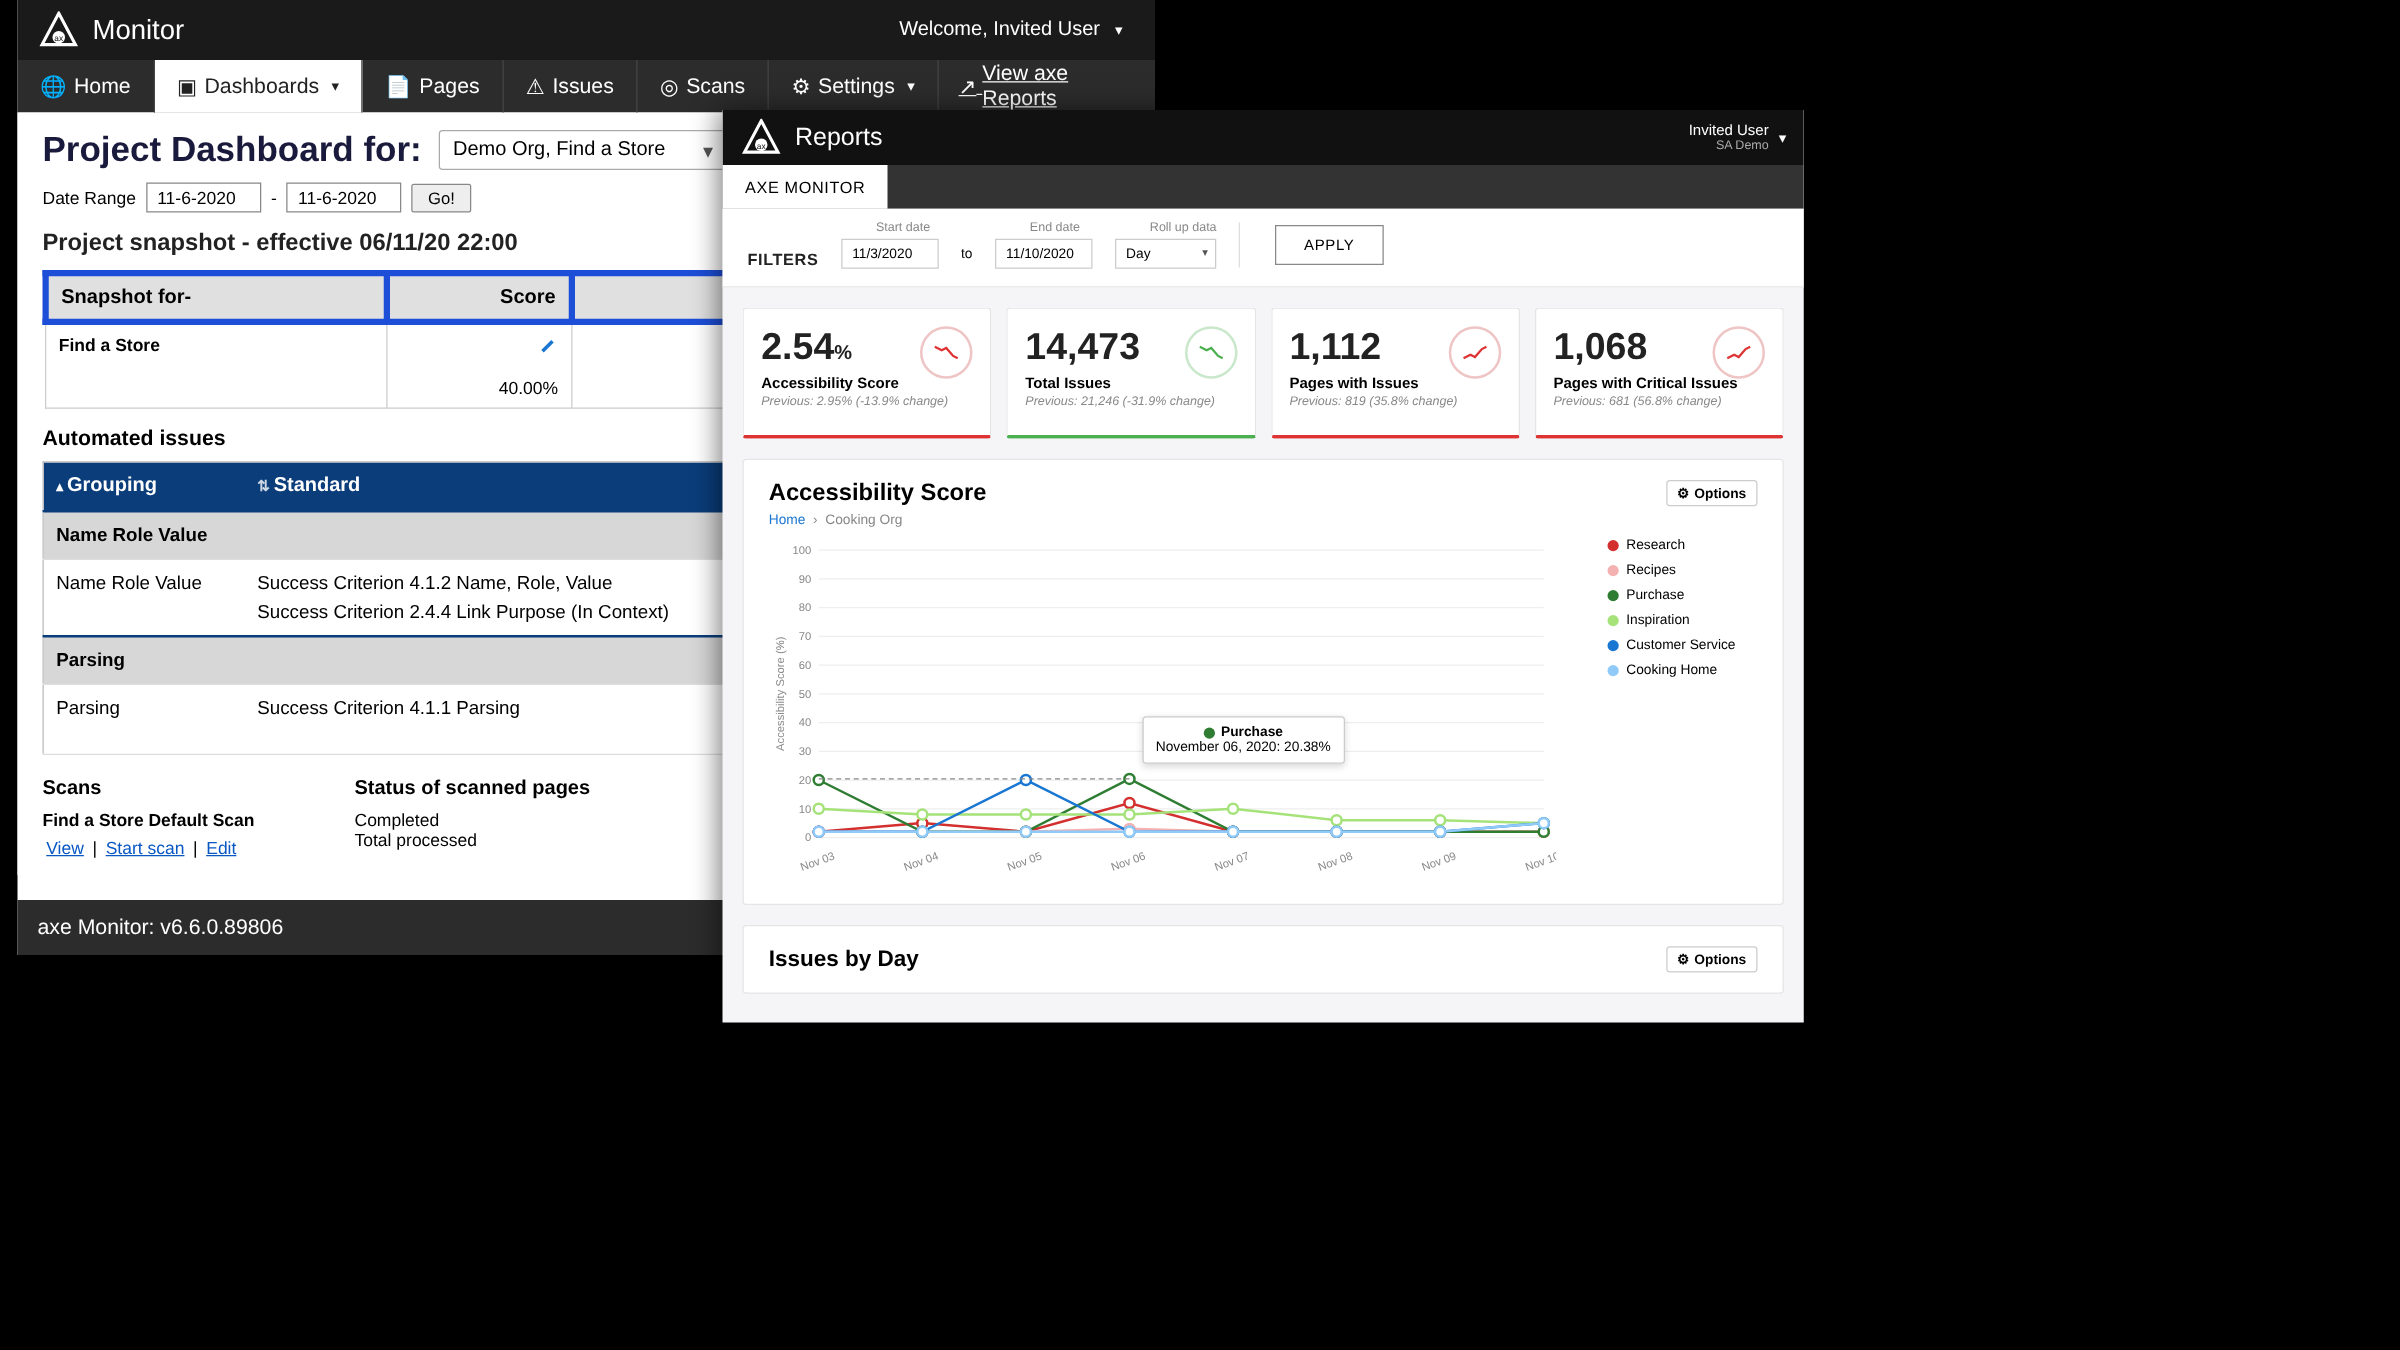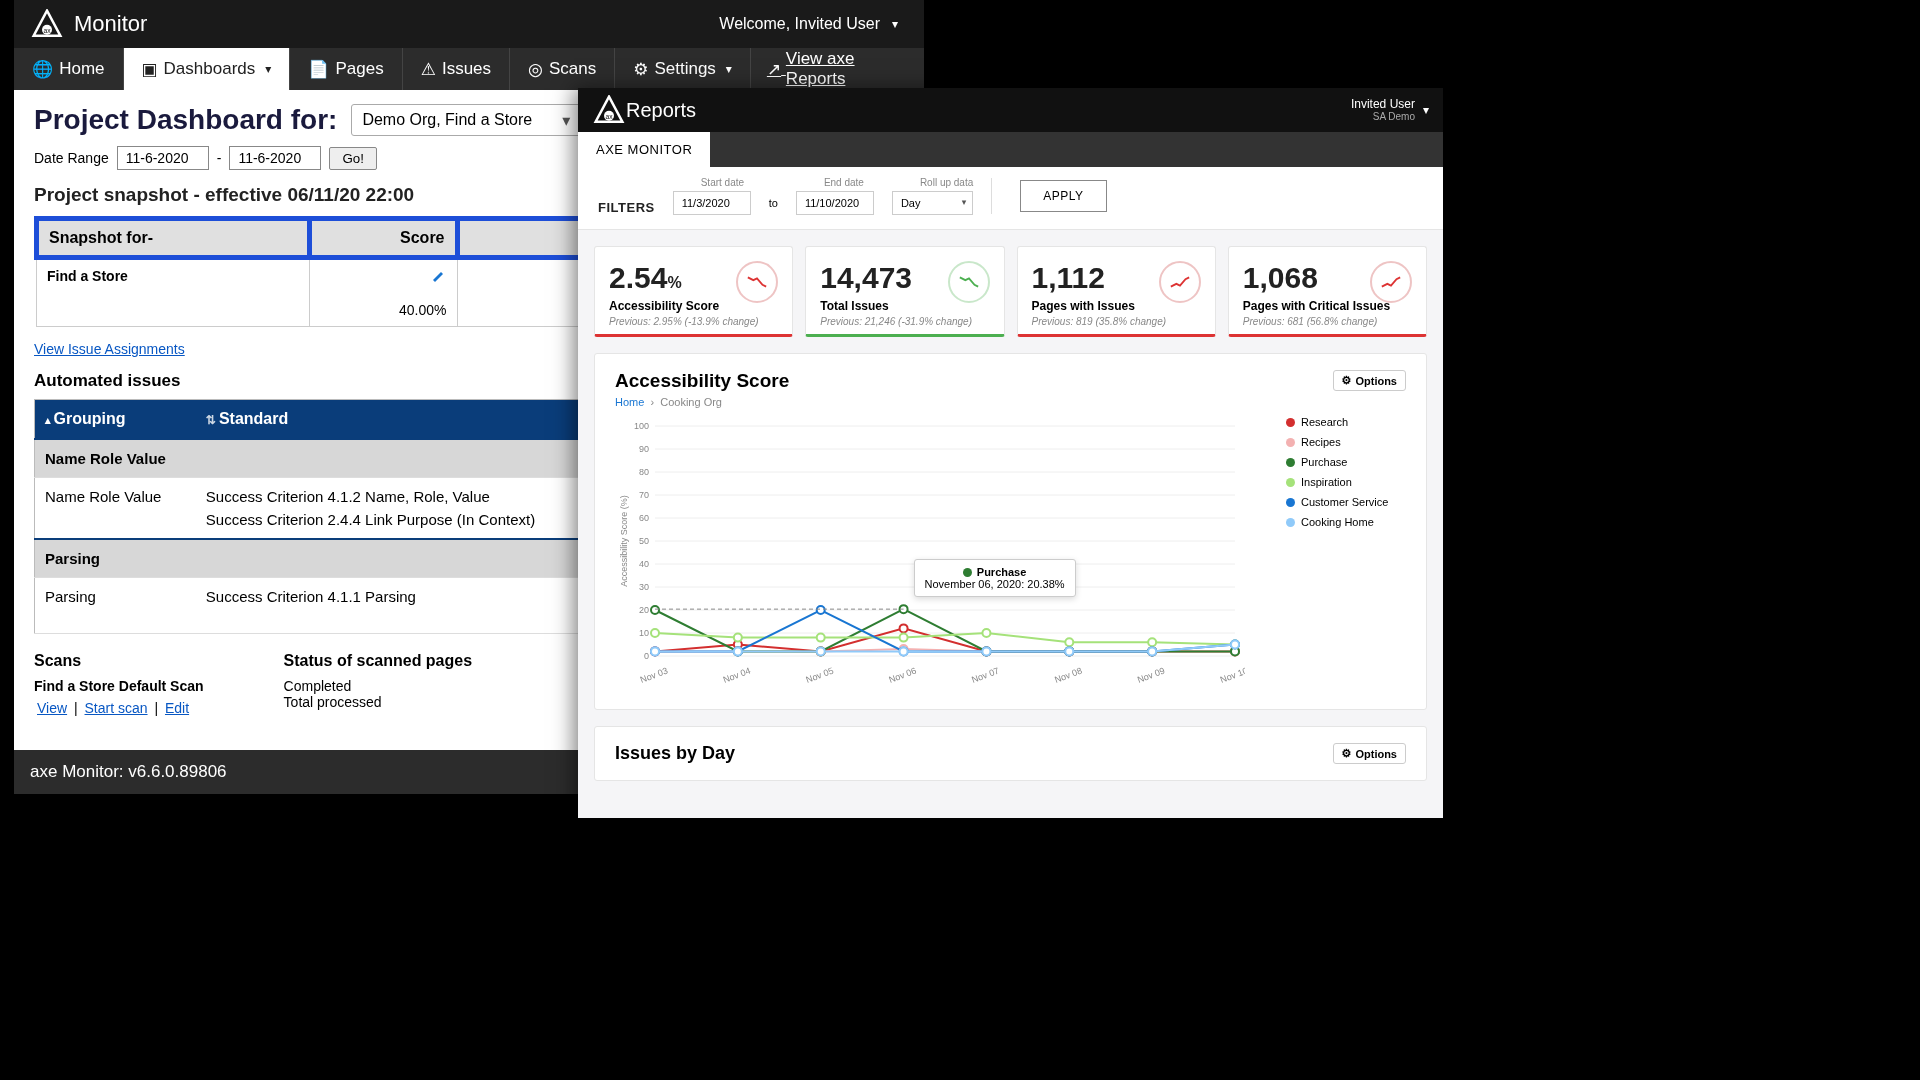--- a/index.html
+++ b/index.html
@@ -54,38 +54,38 @@
 .scans-col h4 { font-weight: 700; margin-bottom: 8px; font-size: 16px; }
 .scan-name { font-weight: 700; margin-bottom: 6px; }
 .scan-links { font-size: 14px; }
 .scan-links .link-blue { margin: 0 3px; }
 
 .footer-bar { background: #2c2c2c; color: #ffffff; padding: 12px 16px; font-size: 17px; margin-top: 20px; }
 
 
 .reports-panel { position: absolute; top: 88px; left: 578px; width: 865px; height: 730px; background: #f5f5f7; box-shadow: -4px 0 20px rgba(0,0,0,0.5); overflow: hidden; }
 .reports-header { background: #111; color: #fff; display: flex; align-items: center; justify-content: space-between; padding: 8px 14px; height: 44px; }
-.reports-logo { display: flex; align-items: center; font-size: 20px; font-weight: 400; }
+.reports-logo { display: flex; align-items: center; gap: 10px; font-size: 20px; font-weight: 400; }
 .user-mini { text-align: right; font-size: 12px; line-height: 1.2; display: flex; align-items: center; gap: 8px; }
 .tab-strip { background: #333; display: flex; padding: 0; }
 .tab { background: #fff; padding: 10px 18px; font-size: 13px; font-weight: 500; letter-spacing: 0.5px; }
 
 .filter-bar { background: #fff; display: flex; align-items: flex-end; gap: 18px; padding: 10px 20px 14px; border-bottom: 1px solid #e5e5e5; font-size: 12px; }
 .filter-label { font-weight: 600; font-size: 13px; letter-spacing: 0.5px; color: #222; }
 .filter-group { display: flex; flex-direction: column; gap: 3px; }
 .filter-group label { font-size: 10px; color: #888; margin-left: 28px; }
 .filter-input { border: 1px solid #ccc; padding: 5px 8px; font-size: 11px; width: 78px; }
 .filter-select { border: 1px solid #ccc; padding: 5px 24px 5px 8px; font-size: 11px; position: relative; min-width: 80px; }
 .filter-select::after { content: "▾"; position: absolute; right: 6px; font-size: 9px; color: #555; }
 .to-label { font-size: 11px; padding-bottom: 6px; }
 .apply-btn { border: 1px solid #888; background: #fff; padding: 8px 22px; font-size: 12px; letter-spacing: 0.5px; cursor: pointer; align-self: center; margin-left: 10px; }
 .vsep { width: 1px; background: #ddd; height: 36px; align-self: center; }
 
 .kpi-row { display: flex; gap: 12px; padding: 16px; }
-.kpi-card { flex: 1; background: #fff; border: 1px solid #e5e5e5; border-radius: 3px; padding: 14px 14px 7px; position: relative; border-bottom: 3px solid #d33; }
+.kpi-card { flex: 1; background: #fff; border: 1px solid #e5e5e5; border-radius: 3px; padding: 14px 14px 21px; position: relative; border-bottom: 3px solid #d33; }
 .kpi-card.good { border-bottom-color: #4caf50; }
 .kpi-value { font-size: 30px; font-weight: 700; color: #222; }
 .kpi-value .pct { font-size: 16px; font-weight: 600; }
 .kpi-label { font-size: 12px; font-weight: 700; margin-top: 4px; }
 .kpi-prev { font-size: 10px; color: #888; font-style: italic; margin-top: 3px; }
 .spark { position: absolute; top: 14px; right: 14px; width: 42px; height: 42px; border: 2px solid rgba(200,60,60,0.3); border-radius: 50%; display: flex; align-items: center; justify-content: center; }
 .spark.good { border-color: rgba(76,175,80,0.3); }
 .spark svg { width: 22px; height: 14px; }
 
 .chart-card { background: #fff; margin: 0 16px 16px; border: 1px solid #e5e5e5; border-radius: 3px; padding: 16px 20px 20px; }
@@ -193,21 +193,20 @@
                 <path d="M2 12 L10 4 L12 6 L4 14 Z" fill="#1976d2"></path>
               </svg><br>
           <span>40.00%</span>
         </td>
         <td style="text-align:right">8</td>
         <td style="text-align:right"><span class="num-link">1</span></td>
       </tr>
         </tbody>
     </table>
 
-    <div class="link-blue">View Issue Assignments</div>
 
     <div class="section-heading">Automated issues</div>
 
     <table class="issues">
       <thead>
           <tr>
         <th><span class="sort-icon"></span><span>Grouping</span></th>
         <th><span class="sort-both"></span><span>Standard</span></th>
         <th><span class="sort-both"></span><span>Priority</span></th>
         <th><span>Description</span></th>

